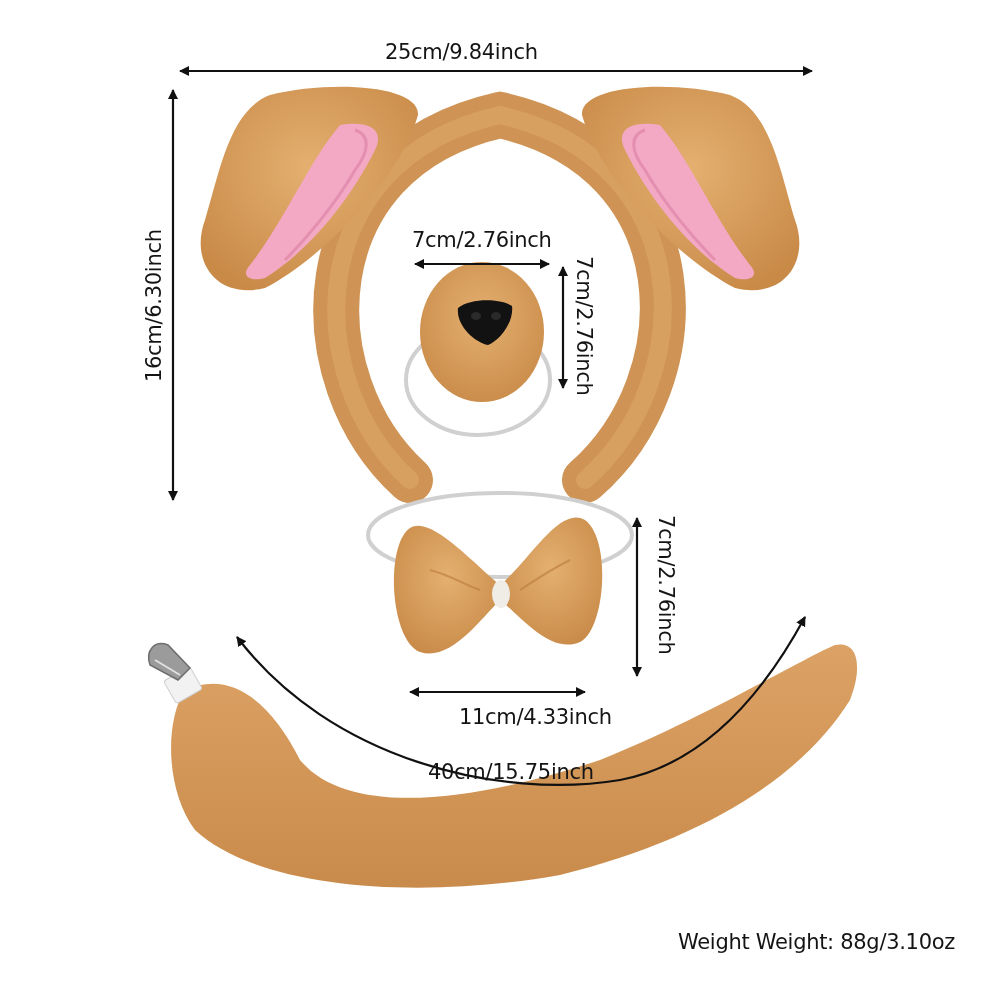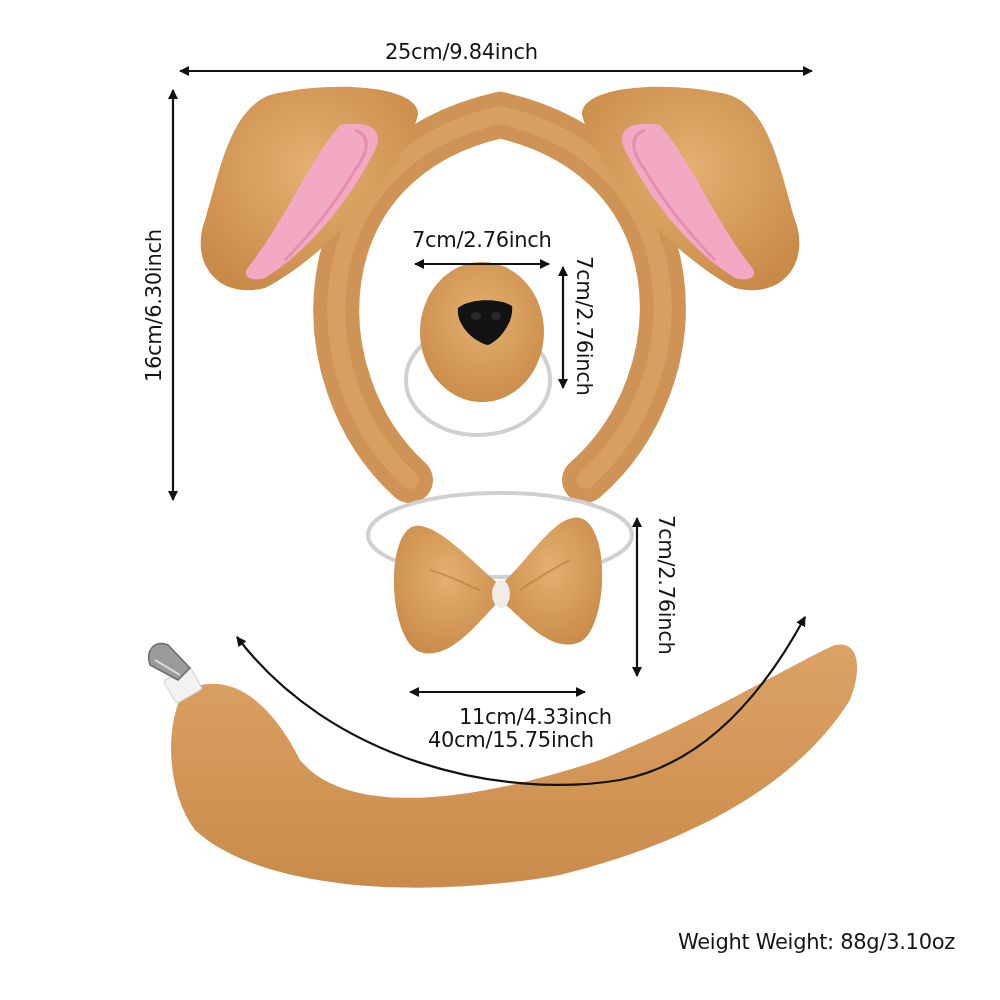--- a/index.html
+++ b/index.html
@@ -93,15 +93,15 @@
     </g>
   </svg>
 
   
   <div class="label" style="left:385px; top:40px;">25cm/9.84inch</div>
   <div class="vlabel" style="left:142px; top:382px; transform: rotate(-90deg);">16cm/6.30inch</div>
   <div class="label" style="left:412px; top:228px;">7cm/2.76inch</div>
   <div class="vlabel" style="left:596px; top:256px; transform: rotate(90deg);">7cm/2.76inch</div>
   <div class="vlabel" style="left:678px; top:515px; transform: rotate(90deg);">7cm/2.76inch</div>
   <div class="label" style="left:416px; top:705px;margin-left:43px;">11cm/4.33inch</div>
-  <div class="label" style="left:428px; top:728px;text-align:right;">40cm/15.75inch</div>
+  <div class="label" style="left:428px; top:760px;text-align:right;">40cm/15.75inch</div>
   <div class="label" style="left:678px; top:930px;">Weight Weight: 88g/3.10oz</div>
 </div>
 
 </body></html>

